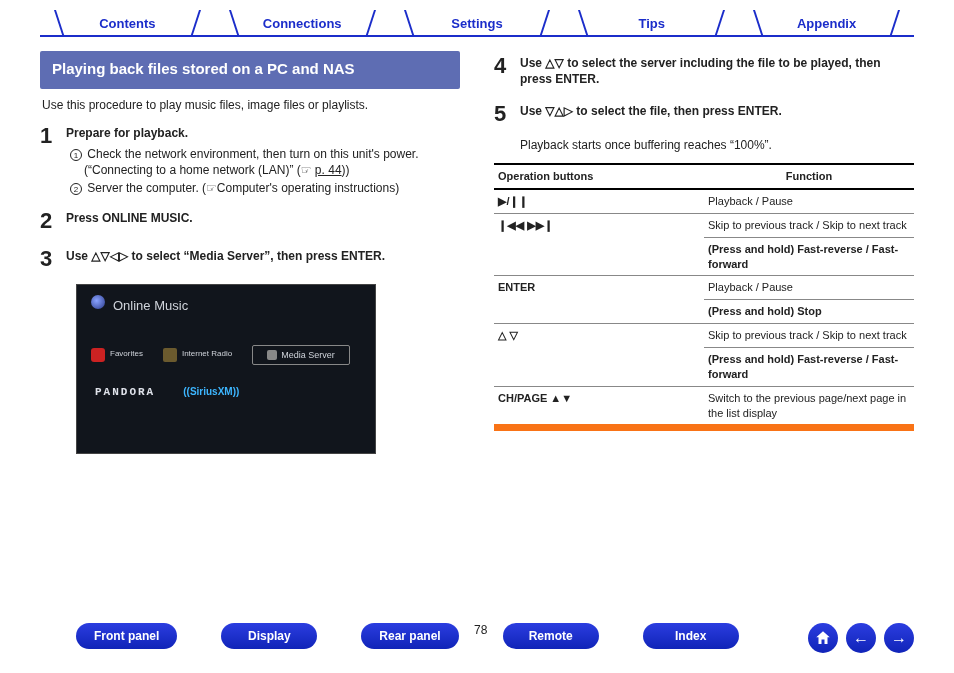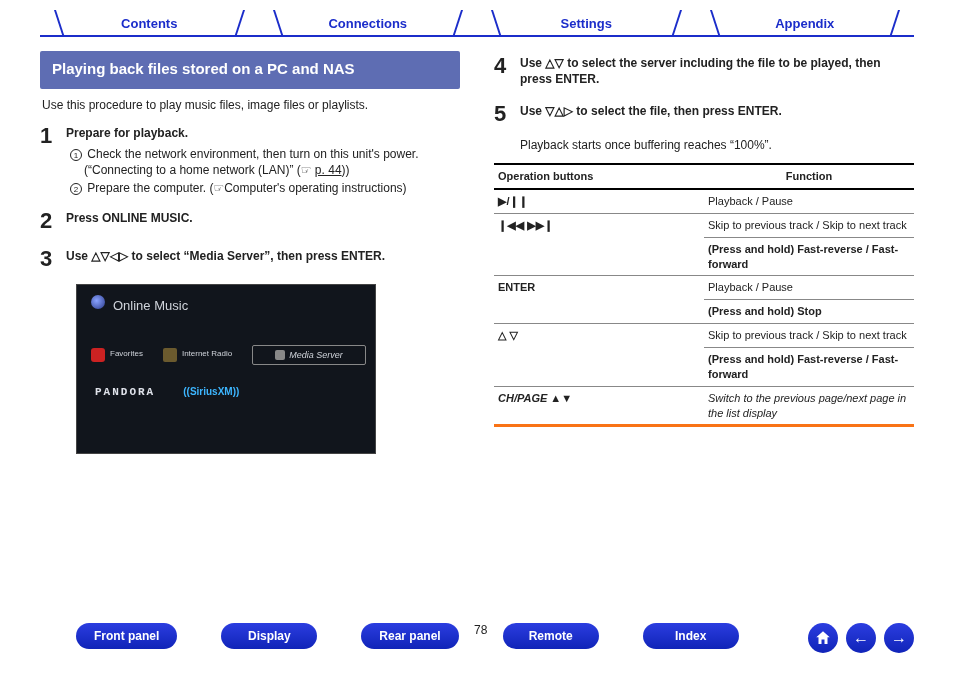--- a/index.html
+++ b/index.html
@@ -68,33 +68,33 @@
     background: #11151c; border: 1px solid #444; position: relative;
     color: #cfd3da; font-size: 9px;
   }
   .ss-title { position: absolute; top: 12px; left: 36px; font-size: 13px; }
   .ss-globe { position: absolute; top: 10px; left: 14px; width: 14px; height: 14px;
               border-radius: 50%; background: radial-gradient(circle at 40% 40%, #8aa3ff, #2a3a8a); }
   .ss-row { position: absolute; top: 60px; left: 14px; display: flex; gap: 20px; align-items: center; }
   .ss-item { display: flex; align-items: center; gap: 5px; font-size: 8px; }
   .ss-heart { width: 14px; height: 14px; background: #c22; border-radius: 3px; }
   .ss-cab { width: 14px; height: 14px; background: #6b5a2e; border-radius: 2px; }
-  .ss-media { padding: 3px 22px; border: 1px solid #888; border-radius: 2px; display: flex; gap: 4px; align-items: center; font-style: italic; }
+  .ss-media { padding: 3px 14px; border: 1px solid #888; border-radius: 2px; display: flex; gap: 4px; align-items: center; }
   .ss-media .mico { width: 10px; height: 10px; background: #888; border-radius: 2px; }
   .ss-row2 { position: absolute; top: 100px; left: 18px; display: flex; gap: 28px; align-items: center; font-size: 11px; font-family: Arial; }
   .ss-pandora { color: #dfe2ea; letter-spacing: 2px; font-weight: bold; font-family: Liberation Mono, monospace; }
   .ss-sxm { color: #3db6ff; font-weight: bold; font-size: 10px; }
   
   .subnote { margin: 3px 0 10px 26px; }
   table.func { width: 100%; border-collapse: collapse; font-size: 11px; }
   table.func th { text-align: left; border-top: 2px solid #000; border-bottom: 2px solid #000;
                   padding: 4px 4px; }
   table.func th:nth-child(2) { text-align: center; }
   table.func td { border-bottom: 1px solid #888; padding: 4px 4px; vertical-align: top; }
-  table.func tr:last-child td { border-bottom: 3px solid #f97316; font-style: italic; }
+  table.func tr:last-child td { border-bottom: 7px solid #f97316; }
   table.func td:first-child { width: 36%; font-weight: bold; }
   .sym { font-family: Arial; }
   
   .bottom {
     position: absolute; bottom: 20px; left: 0; right: 0;
     display: flex; align-items: flex-start; padding: 0 40px; margin-left: 36px;
   }
   .pill {
     background: linear-gradient(#2b3de0, #1024b8);
     color: #fff; font-weight: bold; font-size: 12px;
@@ -111,41 +111,42 @@
     margin-left: 8px; cursor: pointer; font-size: 16px;
   }
 </style>
 </head>
 <body>
 
 <div class="tabs">
   <div class="tab"><span>Contents</span></div>
   <div class="tab"><span>Connections</span></div>
   <div class="tab"><span>Settings</span></div>
+  <div class="tab"><span>Tips</span></div>
   <div class="tab"><span>Appendix</span></div>
 </div>
 
 <div class="main">
 
   <div class="col">
     <div class="heading-box">Playing back files stored on a PC and NAS</div>
     <p class="intro">Use this procedure to play music files, image files or playlists.</p>
 
     <div class="step">
       <div class="n">1</div>
       <div class="body">
         <div class="title">Prepare for playback.</div>
         <div class="sub">
           <span class="circ">1</span>
           <span>Check the network environment, then turn on this unit's power. (“Connecting to a home network (LAN)” (</span><span>☞</span>
           <span class="link">p. 44</span><span>))</span>
         </div>
         <div class="sub">
           <span class="circ">2</span>
-          <span>Prepare the computer. (</span><span>☞</span><span>Computer's operating instructions)</span>
+          <span>Server the computer. (</span><span>☞</span><span>Computer's operating instructions)</span>
         </div>
       </div>
     </div>
 
     <div class="step">
       <div class="n">2</div>
       <div class="body">
           <div class="title">Press ONLINE MUSIC.</div>
         </div>
     </div>

